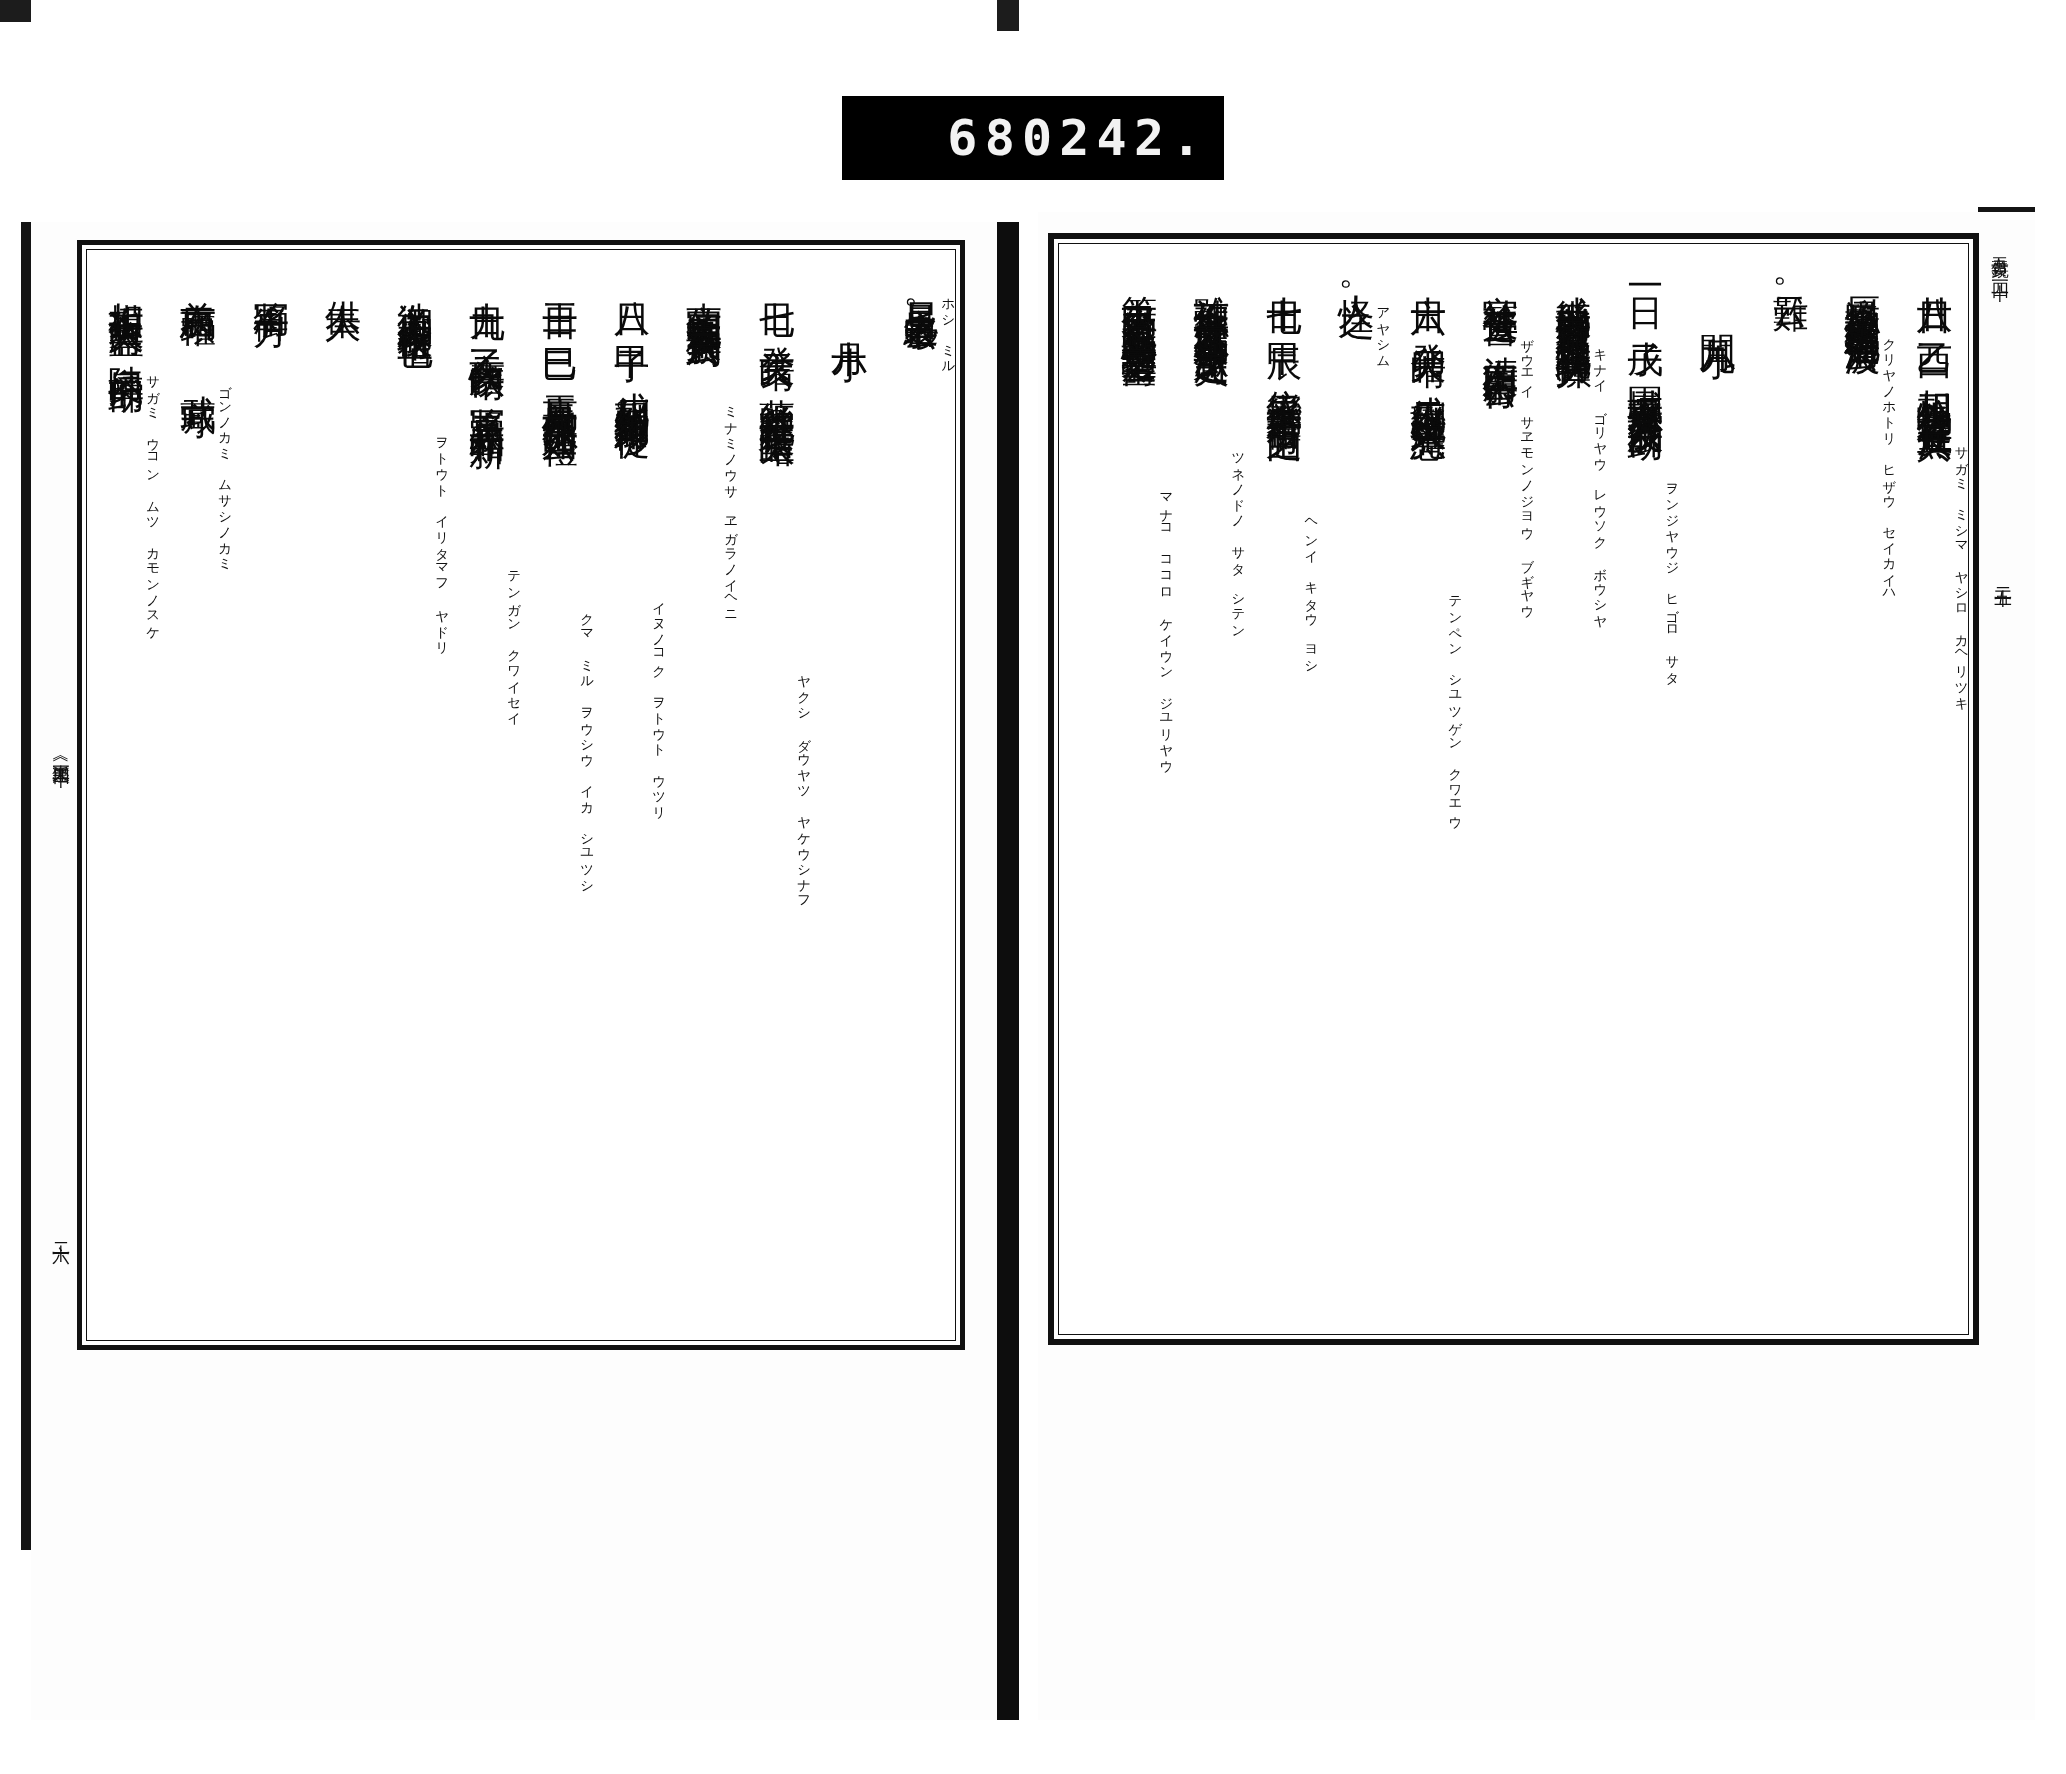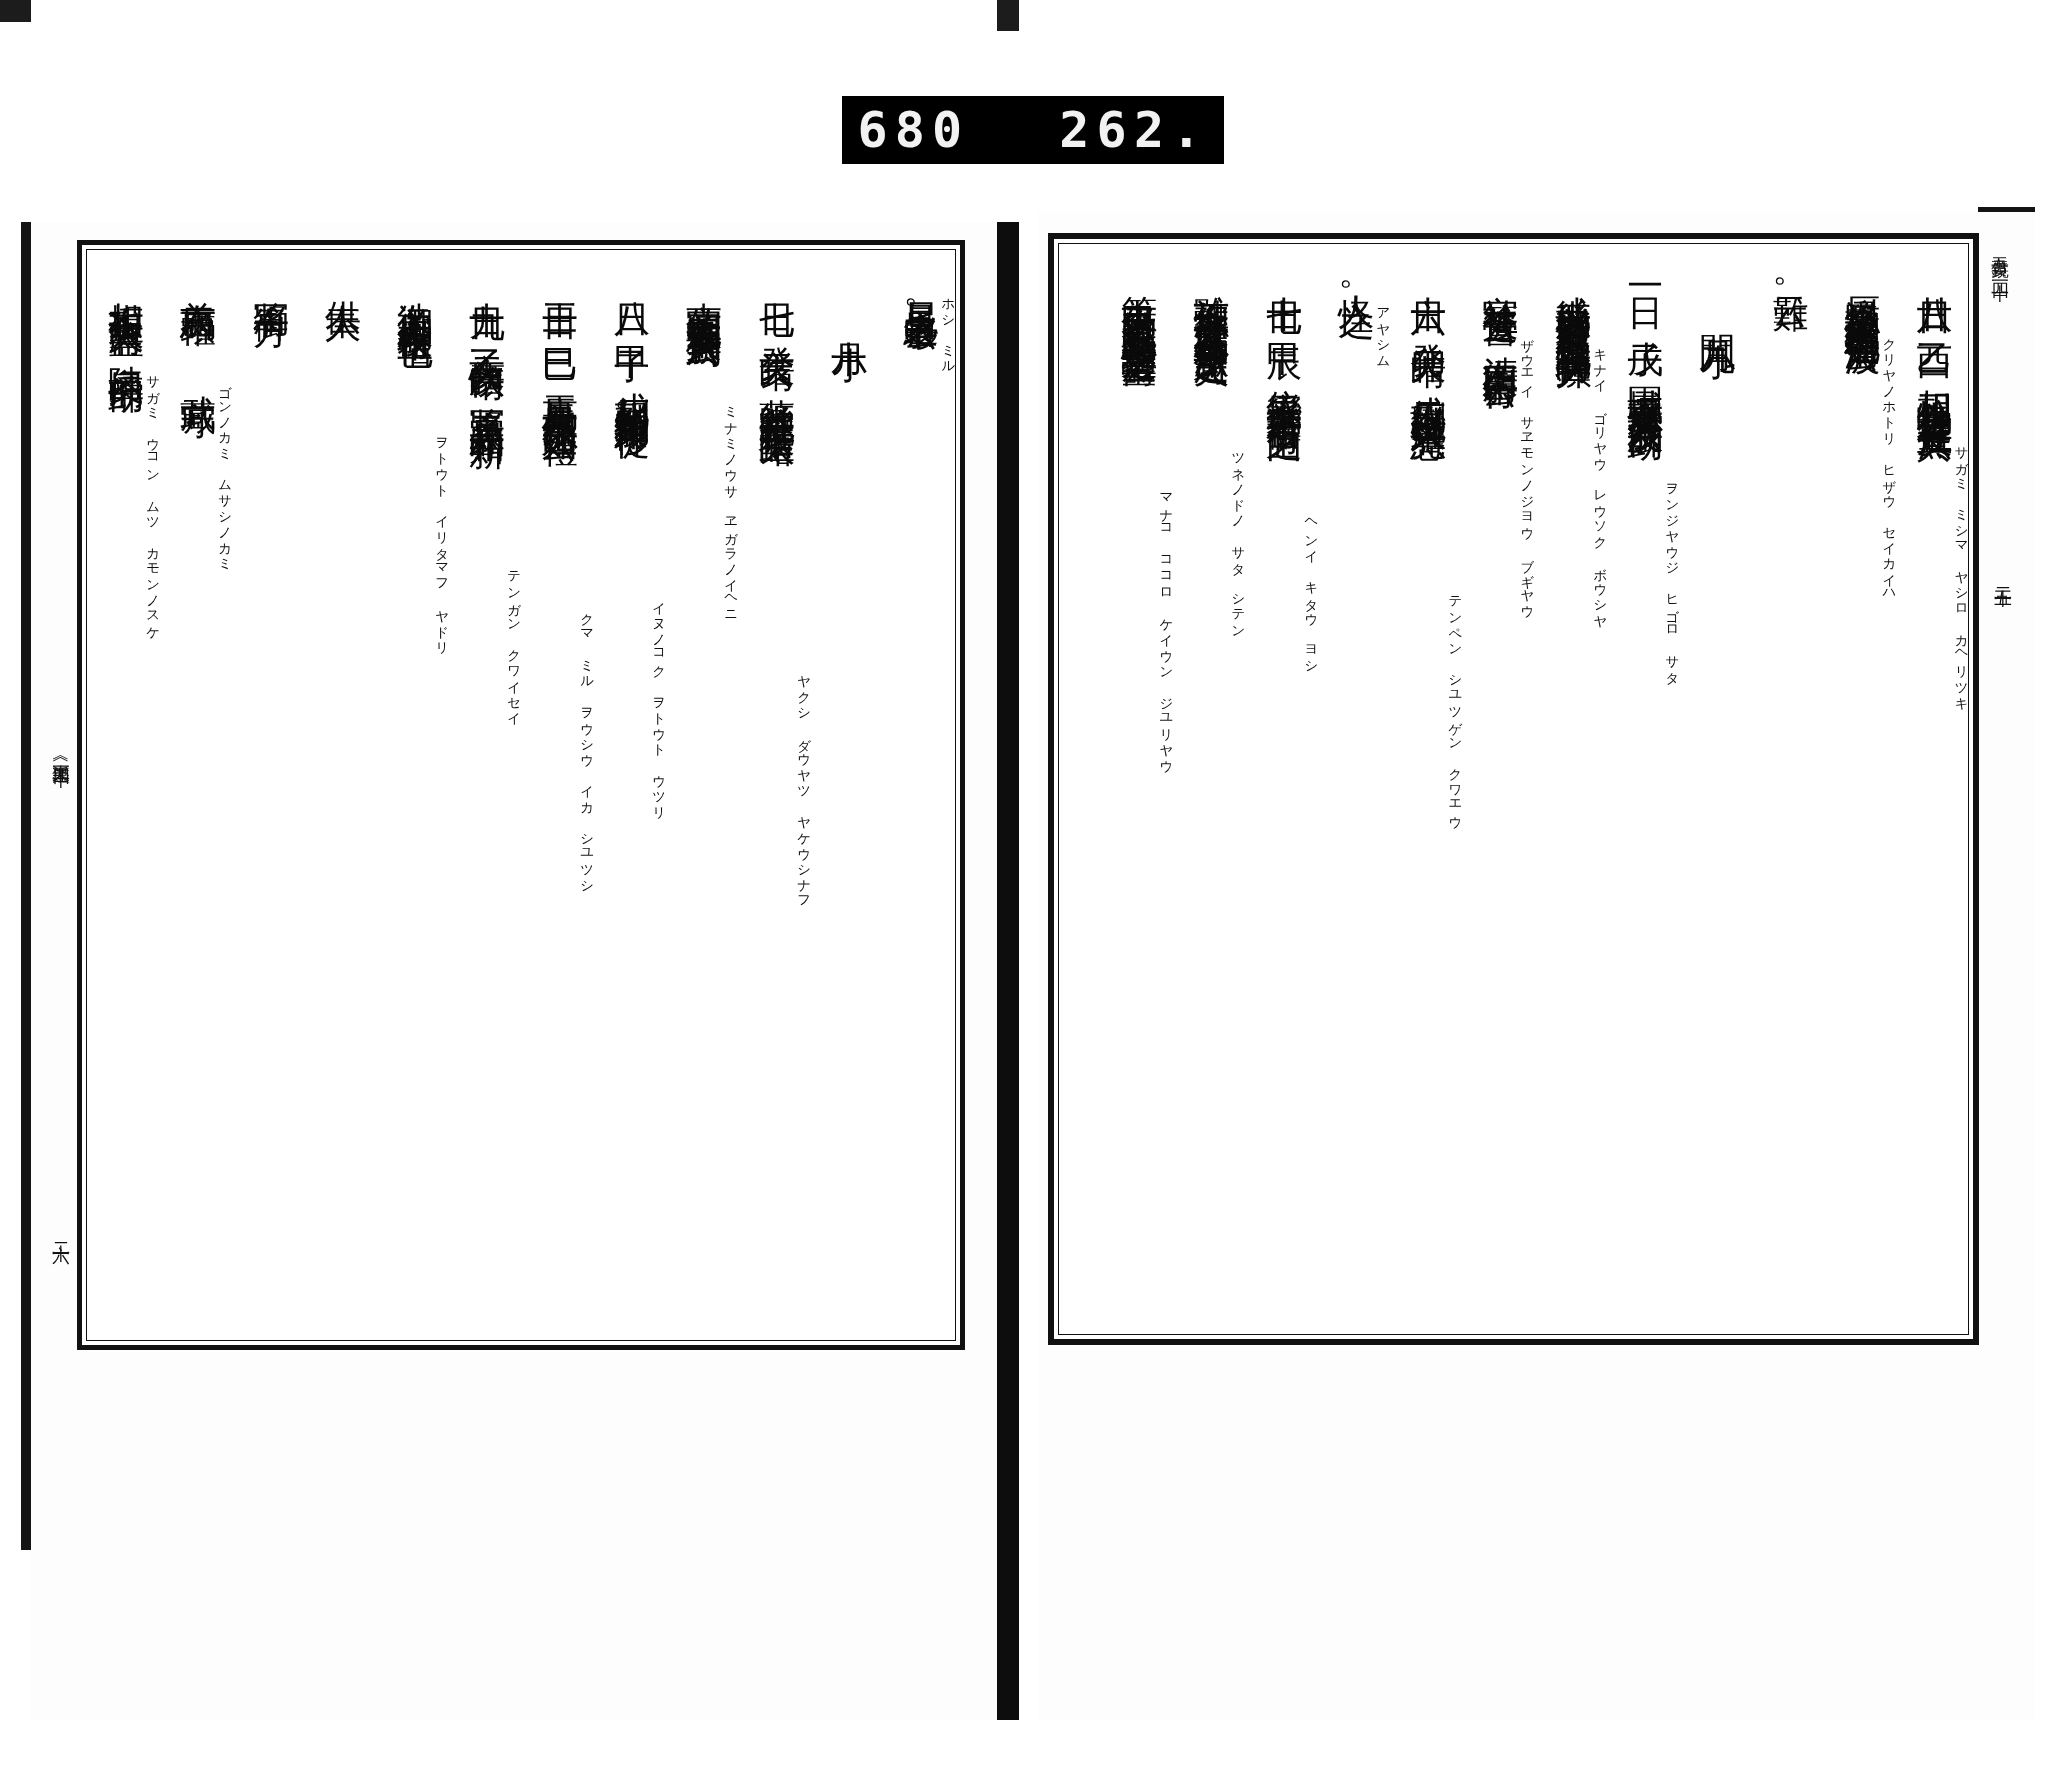--- a/index.html
+++ b/index.html
@@ -19,25 +19,25 @@
   .film-sprocket {
     position: absolute;
     background: #1c1c1c;
   }
 
   .frame-counter {
     position: absolute;
     left: 842px;
     top: 96px;
     width: 382px;
-    height: 68px;
+    height: 84px;
     background: #000000;
     display: flex;
     align-items: center;
-    justify-content: space-between;
+    justify-content: flex-end;
     padding: 0 15.5px;
     box-sizing: border-box;
   }
   .frame-counter .digits {
     color: #f2f2f2;
     font-family: "DejaVu Sans Mono", monospace;
     font-size: 50px;
     letter-spacing: 7.2px;
     font-weight: bold;
   }
@@ -141,21 +141,21 @@
   }
 </style>
 </head>
 <body>
 
 <div class="film-sprocket" style="left:0px; top:0px; width:31px; height:22px;"></div>
 <div class="film-sprocket" style="left:997px; top:0px; width:22px; height:31px;"></div>
 
 <div class="frame-counter">
   <span class="digits">680</span>
-  <span class="digits">262.</span>
+  <span class="digits">242.</span>
 </div>
 
 <div class="corner-dark" style="left:20.7px; top:222px; width:57px; height:119px;"></div>
 <div class="corner-dark" style="left:20.7px; top:222px; width:20.7px; height:1328px;"></div>
 <div class="corner-dark" style="left:20.7px; top:1415px; width:62px; height:134px;"></div>
 <div class="corner-dark" style="left:2014px; top:207px; width:20.7px; height:1322px;"></div>
 <div class="corner-dark" style="left:1978px; top:207px; width:57px; height:93px;"></div>
 <div class="gutter" style="left:997px; top:222px; width:22px; height:1498px;"></div>
 
 <div class="sheet sheet-left">

